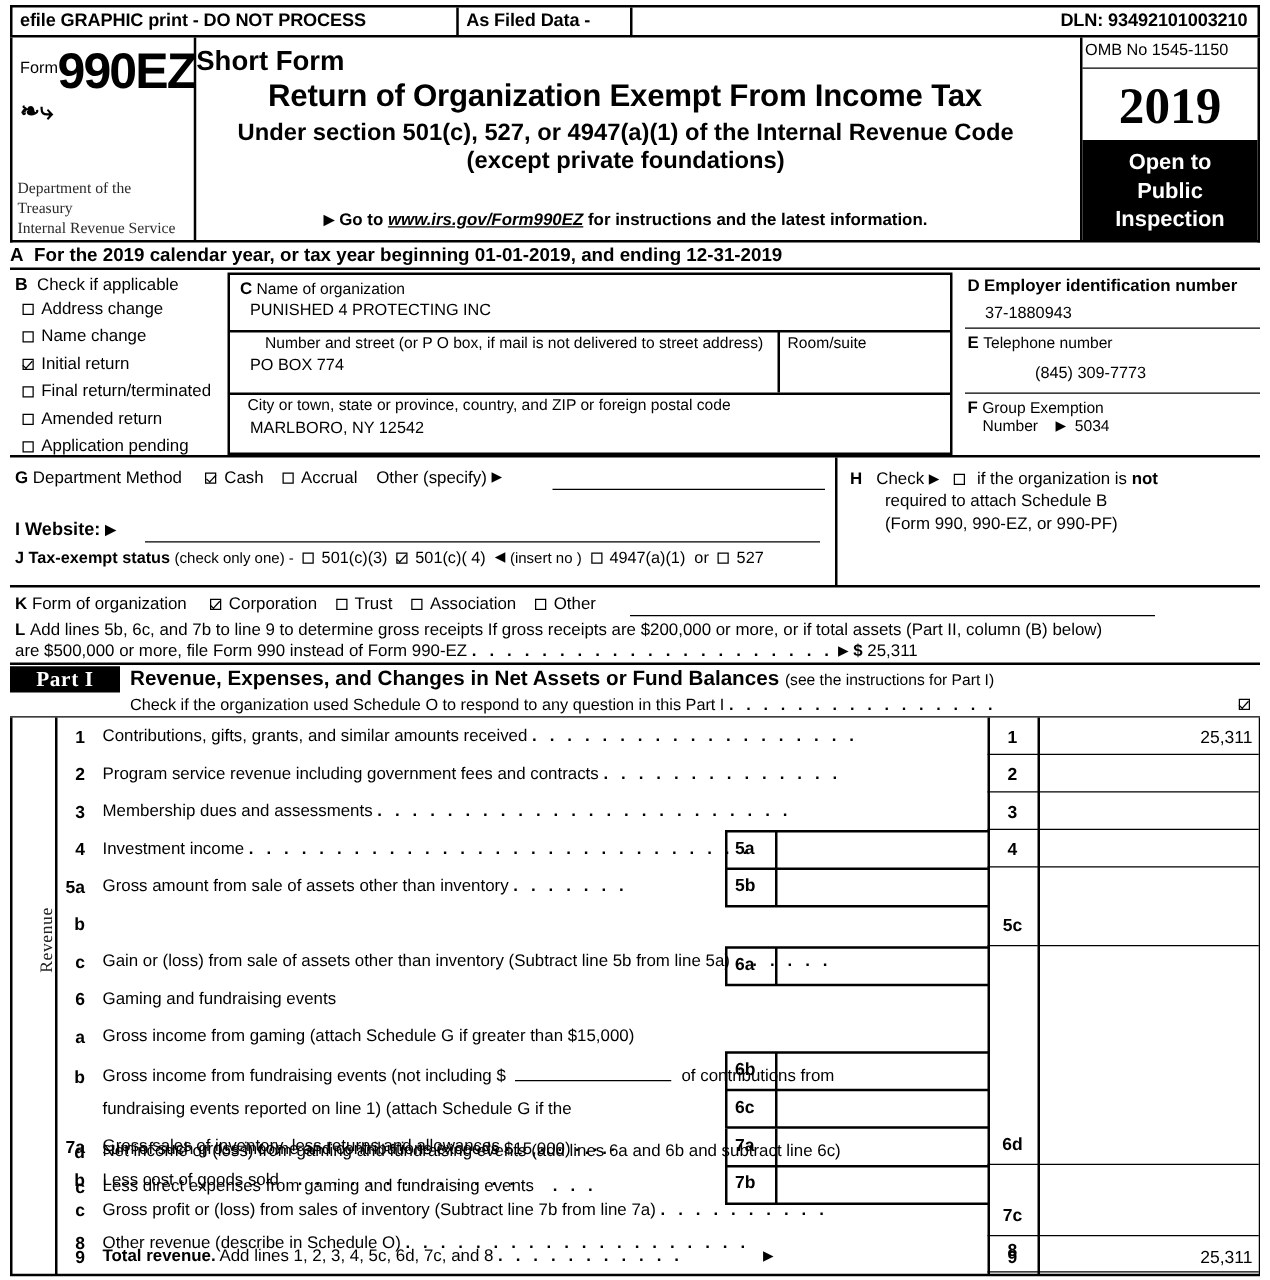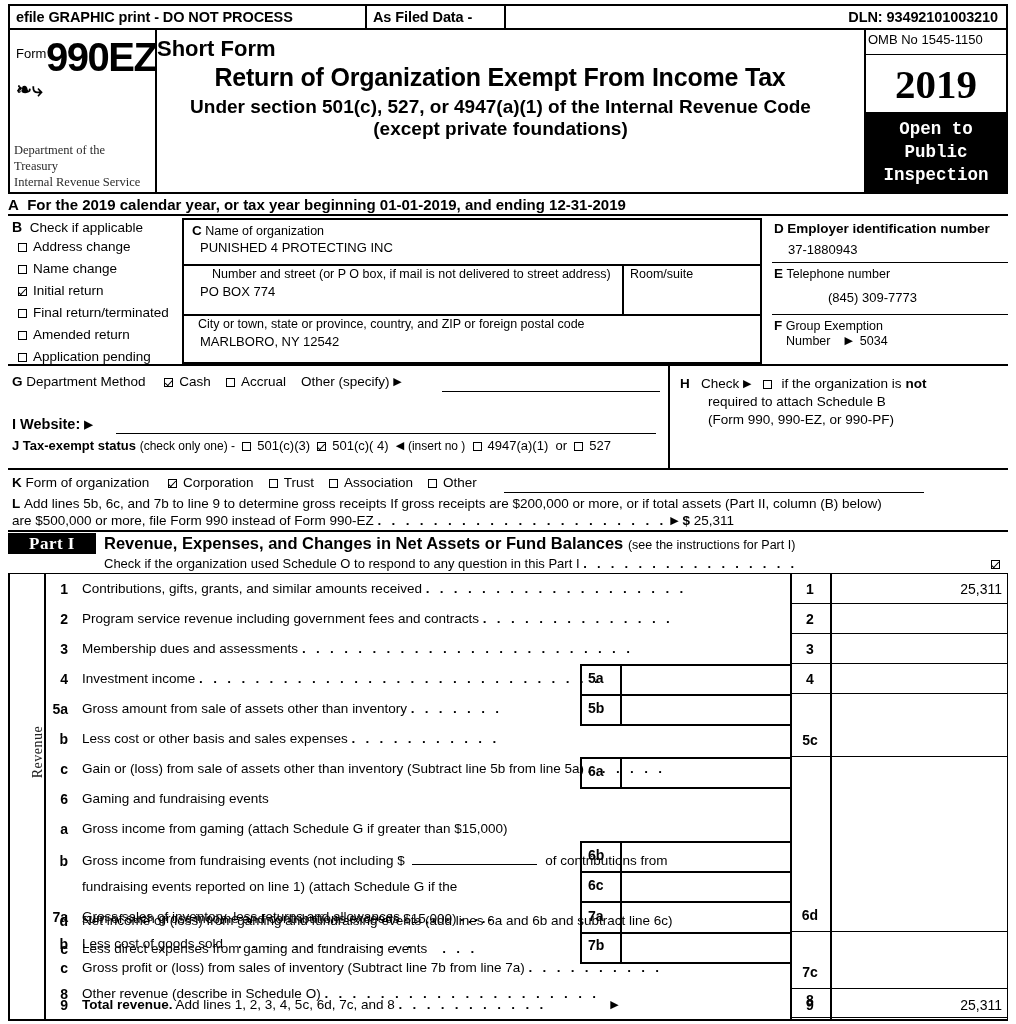--- a/index.html
+++ b/index.html
@@ -146,21 +146,20 @@
   .open-box {
     position: absolute;
     left: 856px; right: 0; top: 82px; bottom: 0;
     background: #000;
     color: #fff;
     display: flex; flex-direction: column;
     align-items: center; justify-content: center;
     font-size: 17.5px;
     font-weight: bold;
     line-height: 23px;
-    font-family: Liberation Mono, monospace;
   }
 
   
   .line-a {
     position: absolute;
     left: 8px; top: 196px;
     font-size: 15px;
     font-weight: bold;
     white-space: nowrap;
   }
@@ -367,20 +366,26 @@
     <div class="dept-text">
       <div>Department of the</div>
       <div>Treasury</div>
       <div>Internal Revenue Service</div>
     </div>
 
     <div class="mast-title1">Short Form</div>
     <div class="mast-title2">Return of Organization Exempt From Income Tax</div>
     <div class="mast-sub">Under section 501(c), 527, or 4947(a)(1) of the Internal Revenue Code (except private foundations)</div>
 
+    <div class="mast-bullet2">
+      <span class="tri">▶</span>
+      <span>Go to</span>
+      <span class="ul ital">www.irs.gov/Form990EZ</span>
+      <span>for instructions and the latest information.</span>
+    </div>
 
     <div class="omb">OMB No  1545-1150</div>
     <div class="omb-rule"></div>
     <div class="year-box">2019</div>
     <div class="open-box">
       <div>Open to</div>
       <div>Public</div>
       <div>Inspection</div>
     </div>
   </div>
@@ -617,24 +622,20 @@
 
     <div class="lnum" style="left:30px; top:127px; width:30px;">5a</div>
     <div class="ltext" style="top:127px;">
       <span>Gross amount from sale of assets other than inventory</span>
       <span class="dots">. . . . . . .</span>
     </div>
     <div class="boxlbl" style="left:580px; top:96px;">5a</div>
     <div class="amt" style="left:616px; top:96px; right:auto; width:160px;"></div>
 
     <div class="lnum" style="left:36px; top:157px;">b</div>
-    <div class="ltext" style="top:157px;">
-      <span>Less  cost or other basis and sales expenses</span>
-      <span class="dots">. . . . . . . . . . .</span>
-    </div>
     <div class="boxlbl" style="left:580px; top:126px;">5b</div>
     <div class="amt" style="left:616px; top:126px; right:auto; width:160px;"></div>
 
     <div class="lnum" style="left:36px; top:187px;">c</div>
     <div class="ltext" style="top:187px;">
       <span>Gain or (loss) from sale of assets other than inventory (Subtract line 5b from line 5a)</span>
       <span class="dots">. . . . . .</span>
     </div>
     <div class="colnum" style="left:786px; top:158px;">5c</div>
     <div class="amt" style="top:158px;"></div>

